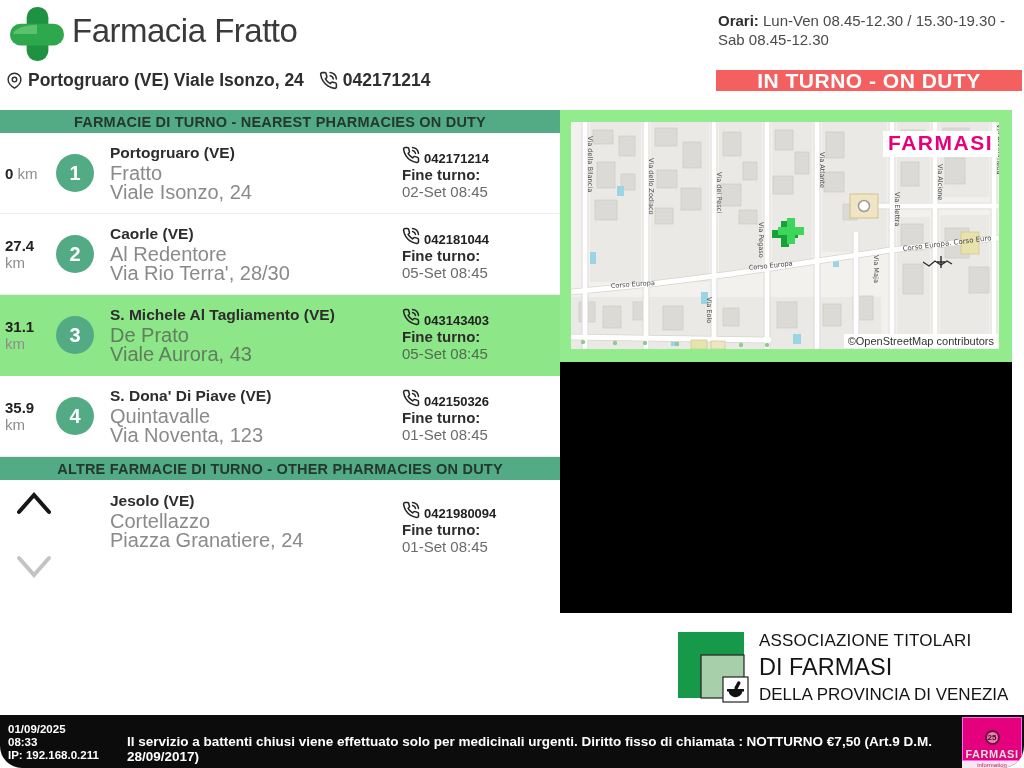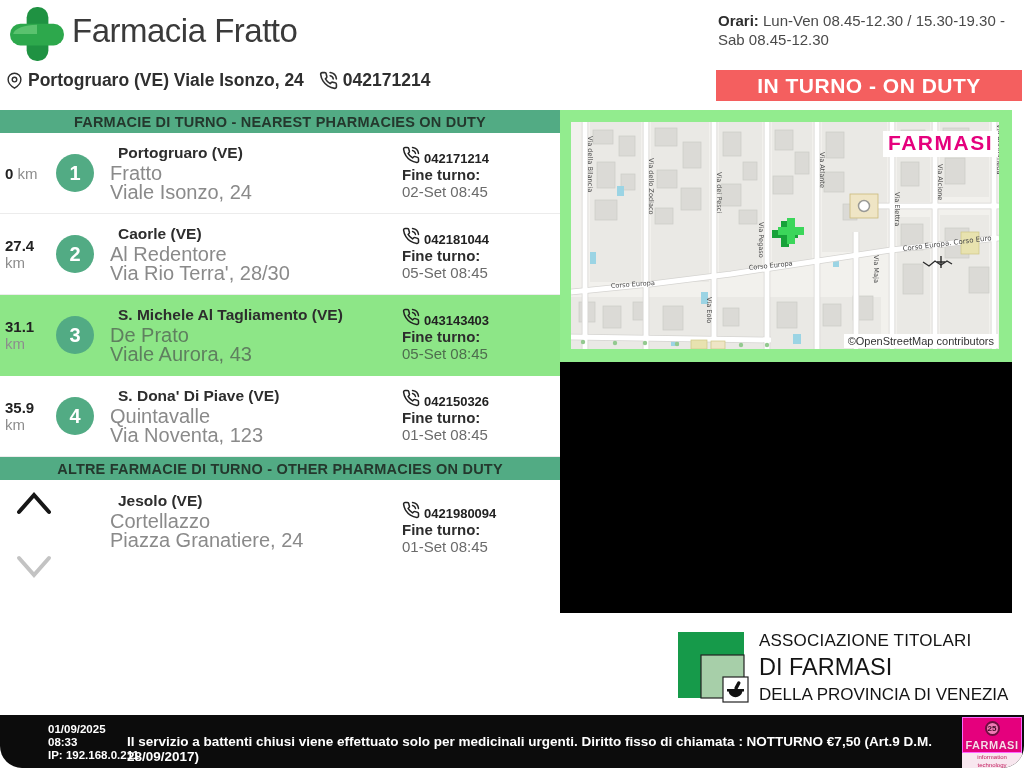--- a/index.html
+++ b/index.html
@@ -8,37 +8,37 @@
          font-family:"Liberation Sans", sans-serif; color:#333;border-radius:22px; }
 
   
   .logo-cross { position:absolute; left:8px; top:5px; }
   .app-title  { position:absolute; left:72px; top:12px; font-size:33px; font-weight:500; color:#3a3a3a; letter-spacing:-0.5px; }
   .orari      { position:absolute; left:718px; top:11px; width:302px; font-size:15px; line-height:19px; color:#4a4a4a; }
   .orari b    { color:#2e2e2e; }
   .addr-row   { position:absolute; left:6px; top:70px; display:flex; align-items:center; gap:5px;
                 font-size:17.5px; font-weight:600; color:#2f2f2f; }
   .addr-row .ph-ic { margin-left:10px; }
-  .duty-banner{ position:absolute; left:716px; top:70px; width:306px; height:31px; background:#f45f5f;
+  .duty-banner{ position:absolute; left:716px; top:70px; width:306px; height:21px; background:#f45f5f;
                 color:#fff; font-size:21px; font-weight:600; letter-spacing:0.5px;
                 display:flex; align-items:center; justify-content:center; }
 
   
   .left-panel { position:absolute; left:0; top:110px; width:560px; }
   .sec-header { height:23px; background:#52ab84; color:#24382d; font-size:14.5px; font-weight:700;
                 display:flex; align-items:center; justify-content:center; letter-spacing:0.2px; }
   .entry      { display:flex; align-items:center; height:81px; border-bottom:1px solid #ececec; background:#fff; }
   .entry.hl   { background:#8de687; border-bottom-color:#8de687; }
   .dist       { width:56px; padding-left:5px; font-size:15px; color:#8d8d8d; }
   .dist b     { color:#222; font-size:15px; }
   .badge-wrap { width:54px; }
   .badge      { width:38px; height:38px; border-radius:50%; background:#52ab84; color:#fff;
                 font-size:20px; font-weight:700; display:flex; align-items:center; justify-content:center; }
   .info       { flex:1; }
-  .city       { font-size:15.5px; font-weight:700; color:#2d2d2d; margin-bottom:2px;margin-left:8px; }
+  .city       { font-size:15.5px; font-weight:700; color:#2d2d2d; margin-bottom:2px; }
   .sub        { font-size:20px; color:#8a8a8a; line-height:19px; }
   .entry.hl .sub { color:#5f7f5f; }
   .rcol       { width:158px; }
   .phone-row  { display:flex; align-items:flex-end; gap:4px; }
   .phone-num  { font-size:13px; font-weight:700; color:#222; position:relative; top:2px; }
   .ft-label   { font-size:15px; font-weight:700; color:#2d2d2d; margin-top:2px; }
   .ft-date    { font-size:15px; color:#6b6b6b; }
   .entry.hl .ft-date { color:#4e6e4e; }
 
   .other-wrap { position:relative; height:136px; background:#fff; }
@@ -58,25 +58,25 @@
   #video-box  { position:absolute; left:560px; top:362px; width:452px; height:251px; background:#000; }
 
   
   #assoc      { position:absolute; left:678px; top:629px; display:flex; gap:9px; align-items:flex-start; color:#141414; }
   .assoc-text .l1 { font-size:17px;   font-weight:500; line-height:24px; letter-spacing:0.2px; }
   .assoc-text .l2 { font-size:23.5px; font-weight:500; line-height:29px; }
   .assoc-text .l3 { font-size:17px;   font-weight:500; line-height:25px; }
 
   
   #footer     { position:absolute; left:0; top:715px; width:1024px; height:53px; background:#0c0c0c; color:#fff; }
-  .f-left     { position:absolute; left:8px; top:8px; font-size:11.5px; font-weight:700; line-height:13px;margin-left:40px; }
+  .f-left     { position:absolute; left:8px; top:8px; font-size:11.5px; font-weight:700; line-height:13px; }
   .f-msg      { position:absolute; left:127px; top:19px; width:810px; font-size:13.5px; font-weight:600; }
   .f-logo     { position:absolute; right:2px; top:2px; width:60px; text-align:center; }
-  .f-logo-box { height:36px; background:#e5007d; border:1px solid #f6f;
-                display:flex; flex-direction:column; align-items:center; justify-content:center; padding-top:2px; }
+  .f-logo-box { height:44px; background:#e5007d; border:1px solid #f6f;
+                display:flex; flex-direction:column; align-items:center; justify-content:flex-end; padding-top:2px; }
   .f-emblem   { width:15px; height:15px; border-radius:50%; border:2px solid #6d1040; color:#3d0a24;
                 font-size:8px; font-weight:700; display:flex; align-items:center; justify-content:center; background:#ef7ab4; }
   .f-word     { font-size:11px; font-weight:800; letter-spacing:0.5px; color:#ffd7ea;
                 text-shadow:0 0 1px #7a0f45; margin-top:3px; }
   .f-sub      { font-size:6px; color:#c2185b; background:#f8e7ef; line-height:8px; }
 </style>
 </head>
 <body>
 
 <div id="app">

